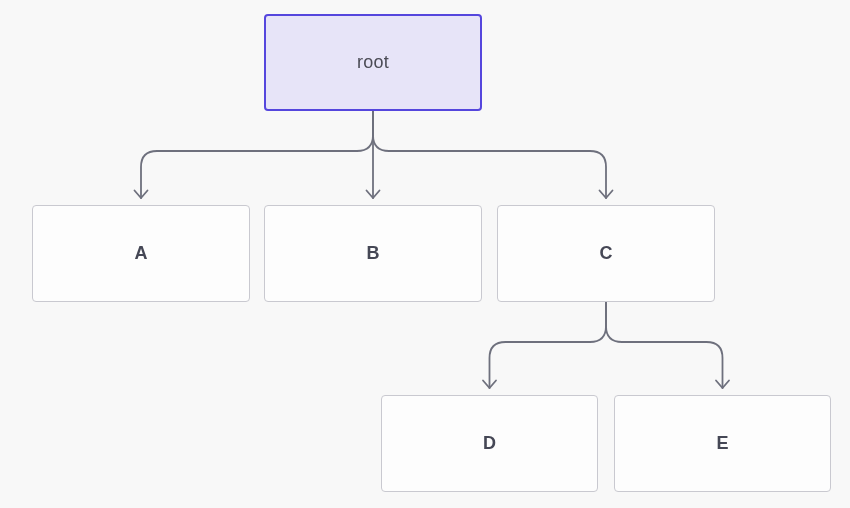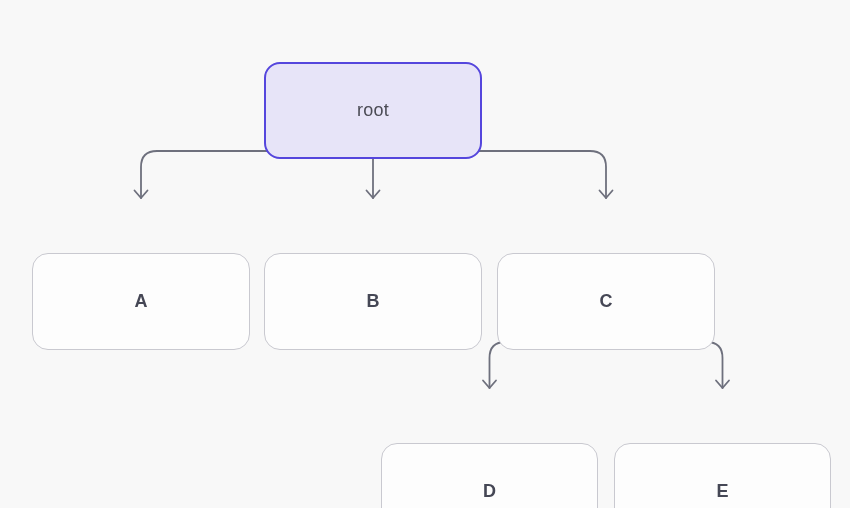--- a/index.html
+++ b/index.html
@@ -24,28 +24,27 @@
     inset: 0;
   }
   .node {
     position: absolute;
     box-sizing: border-box;
     display: flex;
     align-items: center;
     justify-content: center;
     background: var(--node-bg, #fdfdfd);
     border: 1px solid var(--node-border, #c9c9d0);
-    border-radius: 16px;
+    border-radius: 4px;
     color: var(--node-text, #454755);
     font-size: 18px;
     font-weight: 600;
     letter-spacing: 0.2px;
     cursor: default;
     user-select: none;
-    margin-top: 48px;
   }
   .node.root {
     background: var(--root-bg, #e7e4f8);
     border: 2px solid var(--root-border, #5546dd);
     color: var(--root-text, #4b4b55);
     font-weight: 500;
   }
 </style>
 </head>
 <body>

